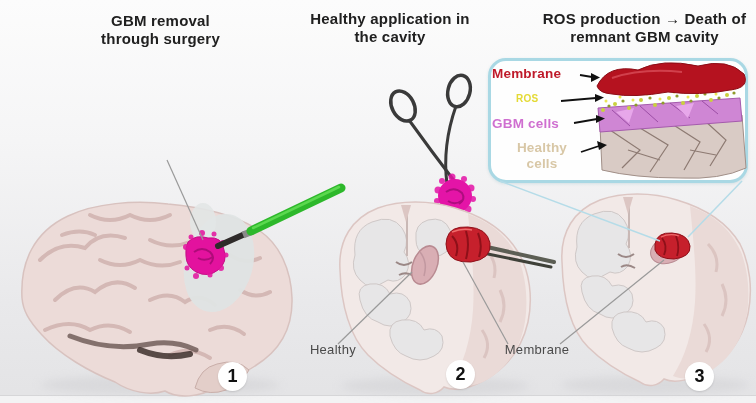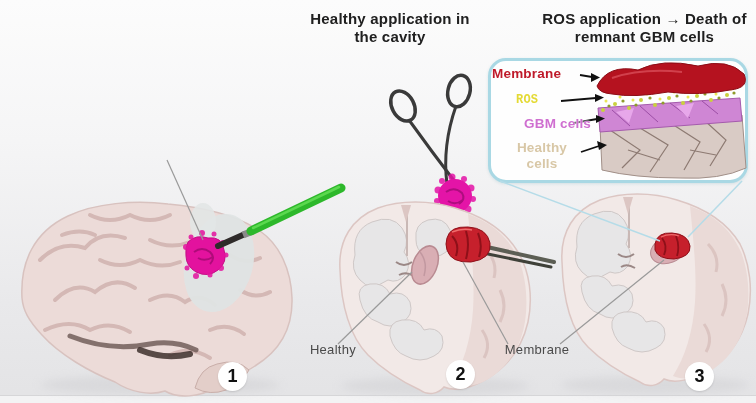--- a/index.html
+++ b/index.html
@@ -26,21 +26,21 @@
   #step2{left:446px;top:360px;}
   #step3{left:685px;top:362px;}
   .inset-box{
     position:absolute;left:488px;top:58px;width:260px;height:125px;
     background:#fefefe;border:3px solid #a9d8e4;border-radius:18px;box-sizing:border-box;
     box-shadow:0 1px 3px rgba(120,170,185,.25);
   }
   .inset-label{position:absolute;font-weight:bold;font-size:13.5px;letter-spacing:.2px;
     text-shadow:0 0 2px #fff,0 0 2px #fff;}
   #ins-membrane{left:492px;top:66px;}
-  #ins-ros{left:516px;top:93px;font-size:12px;font-family:Liberation Mono, monospace;}
+  #ins-ros{left:516px;top:93px;font-size:10px;}
   #ins-gbm{left:492px;top:116px;}
   #ins-healthy{left:506px;top:140px;width:72px;text-align:center;line-height:1.15;}
   svg.art{position:absolute;left:0;top:0;pointer-events:none;}
 </style>
 </head>
 <body>
 
 <div id="fig">
 
   <div class="bottom-strip"></div>
@@ -295,27 +295,28 @@
       <line x1="581" y1="152" x2="599" y2="146"></line>
     </g>
     <g fill="#111">
       <polygon points="591,73 600,77.5 591,82"></polygon>
       <polygon points="595,94 604,97.5 595,102"></polygon>
       <polygon points="596,115 605,118.5 596,123"></polygon>
       <polygon points="597,141 607,145 599,150"></polygon>
     </g>
   </svg>
 
+  <div id="hdr1" class="hdr">GBM removal through surgery</div>
   <div id="hdr2" class="hdr">Healthy application in the cavity</div>
-  <div id="hdr3" class="hdr">ROS application → Death of remnant GBM cells</div>
+  <div id="hdr3" class="hdr">ROS production → Death of remnant GBM cavity</div>
 
   <div id="lbl-cavity" class="fig-label">Healthy</div>
   <div id="lbl-membrane" class="fig-label">Membrane</div>
 
   <div id="ins-membrane" class="inset-label" style="color: rgb(191, 26, 42);">Membrane</div>
   <div id="ins-ros" class="inset-label" style="color: rgb(228, 218, 53);">ROS</div>
-  <div id="ins-gbm" class="inset-label" style="color: rgb(207, 111, 208); padding-left: 32px;">GBM cells</div>
+  <div id="ins-gbm" class="inset-label" style="color: rgb(207, 111, 208);">GBM cells</div>
   <div id="ins-healthy" class="inset-label" style="color: rgb(216, 199, 166);">Healthy cells</div>
 
   <div id="step1" class="step-circle">1</div>
   <div id="step2" class="step-circle">2</div>
   <div id="step3" class="step-circle">3</div>
 </div>
 
 </body></html>

